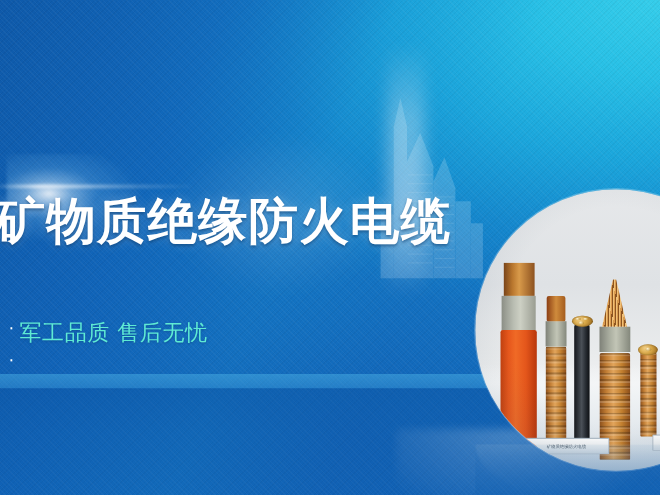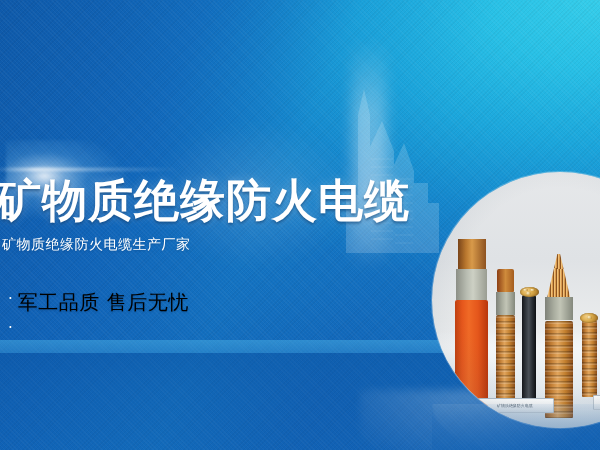--- a/index.html
+++ b/index.html
@@ -178,21 +178,21 @@
     white-space: nowrap;
   }
   .bullet-dot {
     color: #ffffff;
     font-size: 15px;
     line-height: 1;
     margin-right: 5px;
     transform: translateY(-2px);
   }
   .bullet-text {
-    color: #000000;
+    color: #5eead4;
     font-size: 20px;
     line-height: 1;
     font-weight: normal;
     letter-spacing: 0.5px;
     text-shadow: 0 1px 2px rgba(8,60,115,0.45);
   }
 
   
   .photo-wrap {
     position: absolute;
@@ -468,21 +468,20 @@
     <div class="photo-vignette"></div>
   </div>
 
   <div class="reflection">
     <div class="reflection-inner"></div>
     <div class="reflection-mask"></div>
   </div>
 
   <div class="headline">矿物质绝缘防火电缆</div>
 
-  <div class="subtitle">矿物质绝缘防火电缆生产厂家</div>
 
   <div class="bullets">
     <div class="bullet-row">
       <span class="bullet-dot">·</span>
       <span class="bullet-text">军工品质 售后无忧</span>
     </div>
     <div class="bullet-row">
       <span class="bullet-dot">·</span>
     </div>
   </div>

